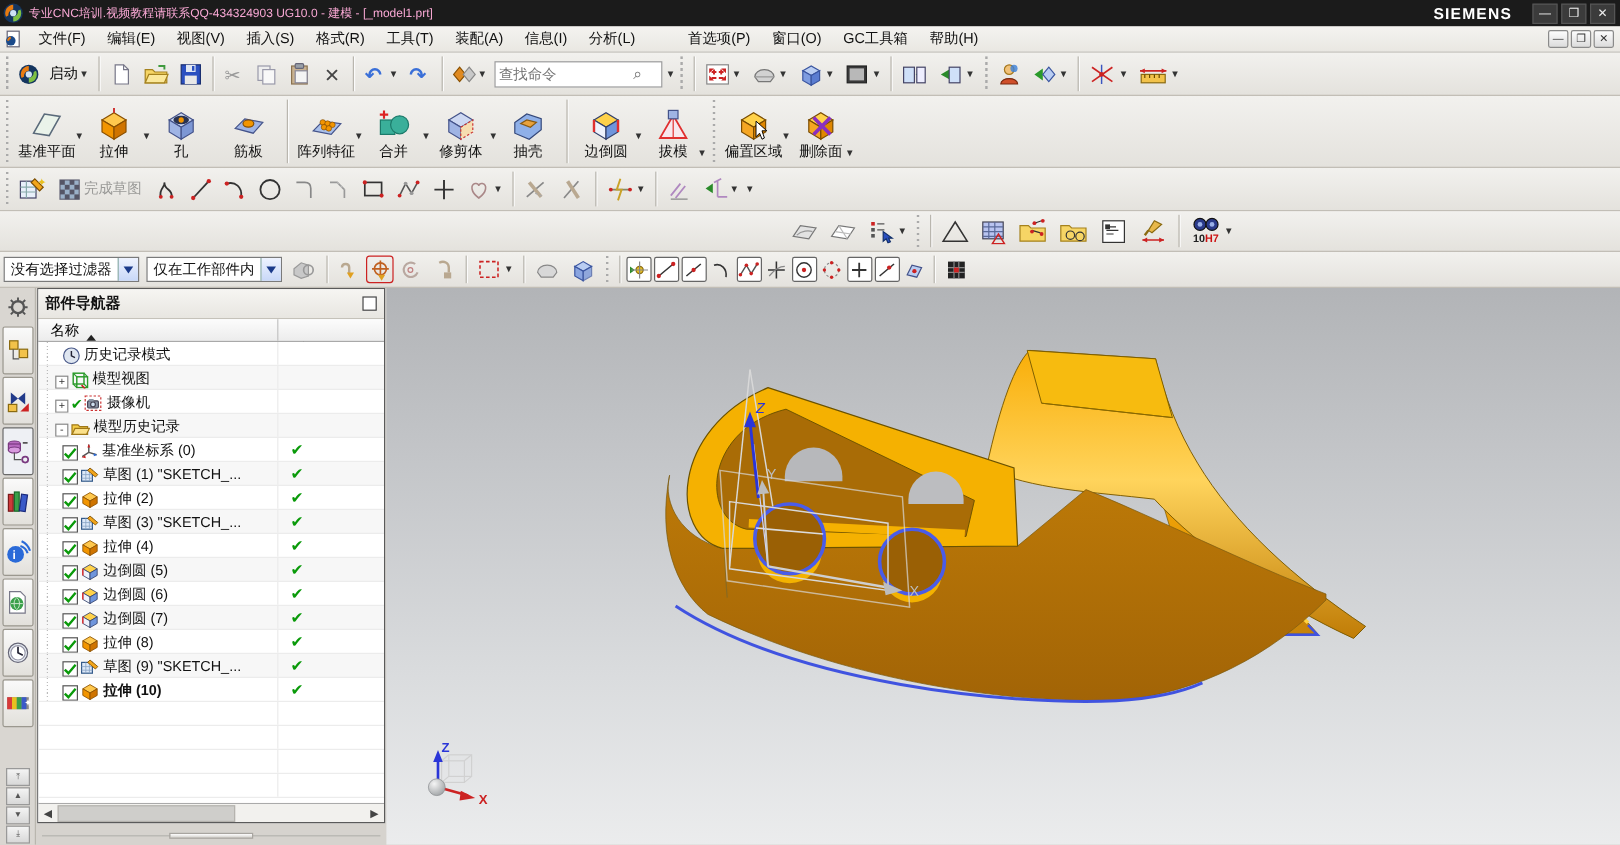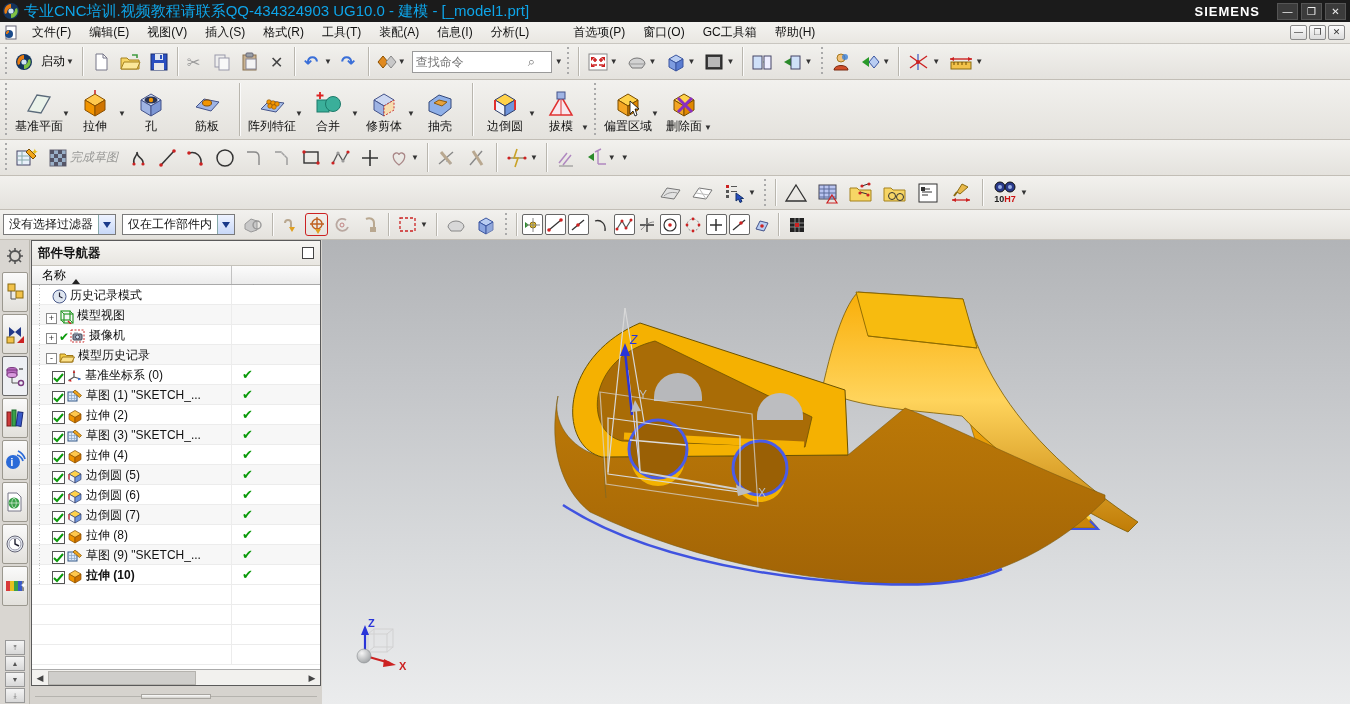--- a/index.html
+++ b/index.html
@@ -3,21 +3,21 @@
 <meta charset="utf-8">
 <style>
   * { margin:0; padding:0; box-sizing:border-box; }
   html,body { width:1350px; height:704px; overflow:hidden; }
   body { font-family:"Liberation Sans","DejaVu Sans",sans-serif; font-size:12px; background:#d6d3ce; position:relative; }
   #app { position:absolute; inset:0; width:1350px; height:704px; }
 
   
   .titlebar { position:absolute; left:0; top:0; width:1350px; height:22px; background:#1b1b1b; display:flex; align-items:center; color:#e8e8e8; }
   .titlebar .nxlogo { margin:0 4px 0 2px; }
-  .titlebar .title-text { font-size:15px; color:#0ea5e9; white-space:nowrap; }
+  .titlebar .title-text { font-size:10px; color:#f9a8d4; white-space:nowrap; }
   .titlebar .spacer { flex:1; }
   .siemens { font-weight:bold; letter-spacing:1px; font-size:13px; color:#ffffff; margin-right:14px; }
   .winbtn { width:21px; height:17px; background:#3b3b3b; border:1px solid #555; color:#efefef; font-size:10px; line-height:15px; text-align:center; margin-left:3px; cursor:default; }
   .titlebar .winbtns { display:flex; margin-right:4px; }
 
   
   .menubar { position:absolute; left:0; top:22px; width:1350px; height:22px; background:linear-gradient(#f4f3f0,#e9e7e2); border-bottom:1px solid #c9c6c0; display:flex; align-items:center; }
   .menubar .mlogo { margin:0 5px 0 3px; }
   .menu-item { padding:2px 9px; color:#111; white-space:nowrap; cursor:default; }
   .menu-item.gap { margin-left:26px; }
@@ -39,21 +39,21 @@
 
   .tb-feat { top:80px; height:60px; }
   .feat-item { display:flex; flex-direction:column; align-items:center; justify-content:flex-start; min-width:56px; padding:3px 4px 1px 4px; position:relative; cursor:default; }
   .feat-item .ficon { height:32px; display:flex; align-items:center; }
   .feat-item .flabel { font-size:12px; color:#111; text-align:center; line-height:13px; max-width:66px; }
   .feat-dd { position:absolute; right:-3px; top:24px; font-size:8px; color:#333; }
   .feat-dd.corner { top:auto; bottom:2px; right:0; }
   .feat-wrap { display:flex; align-items:flex-start; }
 
   .tb-sketch { top:140px; height:36px; }
-  .sk-label { color:#9a9a98; margin:0 4px 0 1px;font-style:italic; }
+  .sk-label { color:#9a9a98; margin:0 4px 0 1px; }
 
   .tb-vis { top:176px; height:34px; }
   .tol { display:flex; flex-direction:column; align-items:center; line-height:10px; padding:1px 2px; }
   .tol .toltxt { font-size:9px; font-weight:bold; }
   .tol .t1 { color:#222; } .tol .t2 { color:#cc1111; }
 
   
   .tb-sel { top:210px; height:30px; }
   .selbox { display:flex; align-items:center; border:1px solid #7a7a7a; background:#fff; height:21px; margin:0 3px; }
   .selbox .selval { padding:16px 5px; white-space:nowrap; color:#111; }

